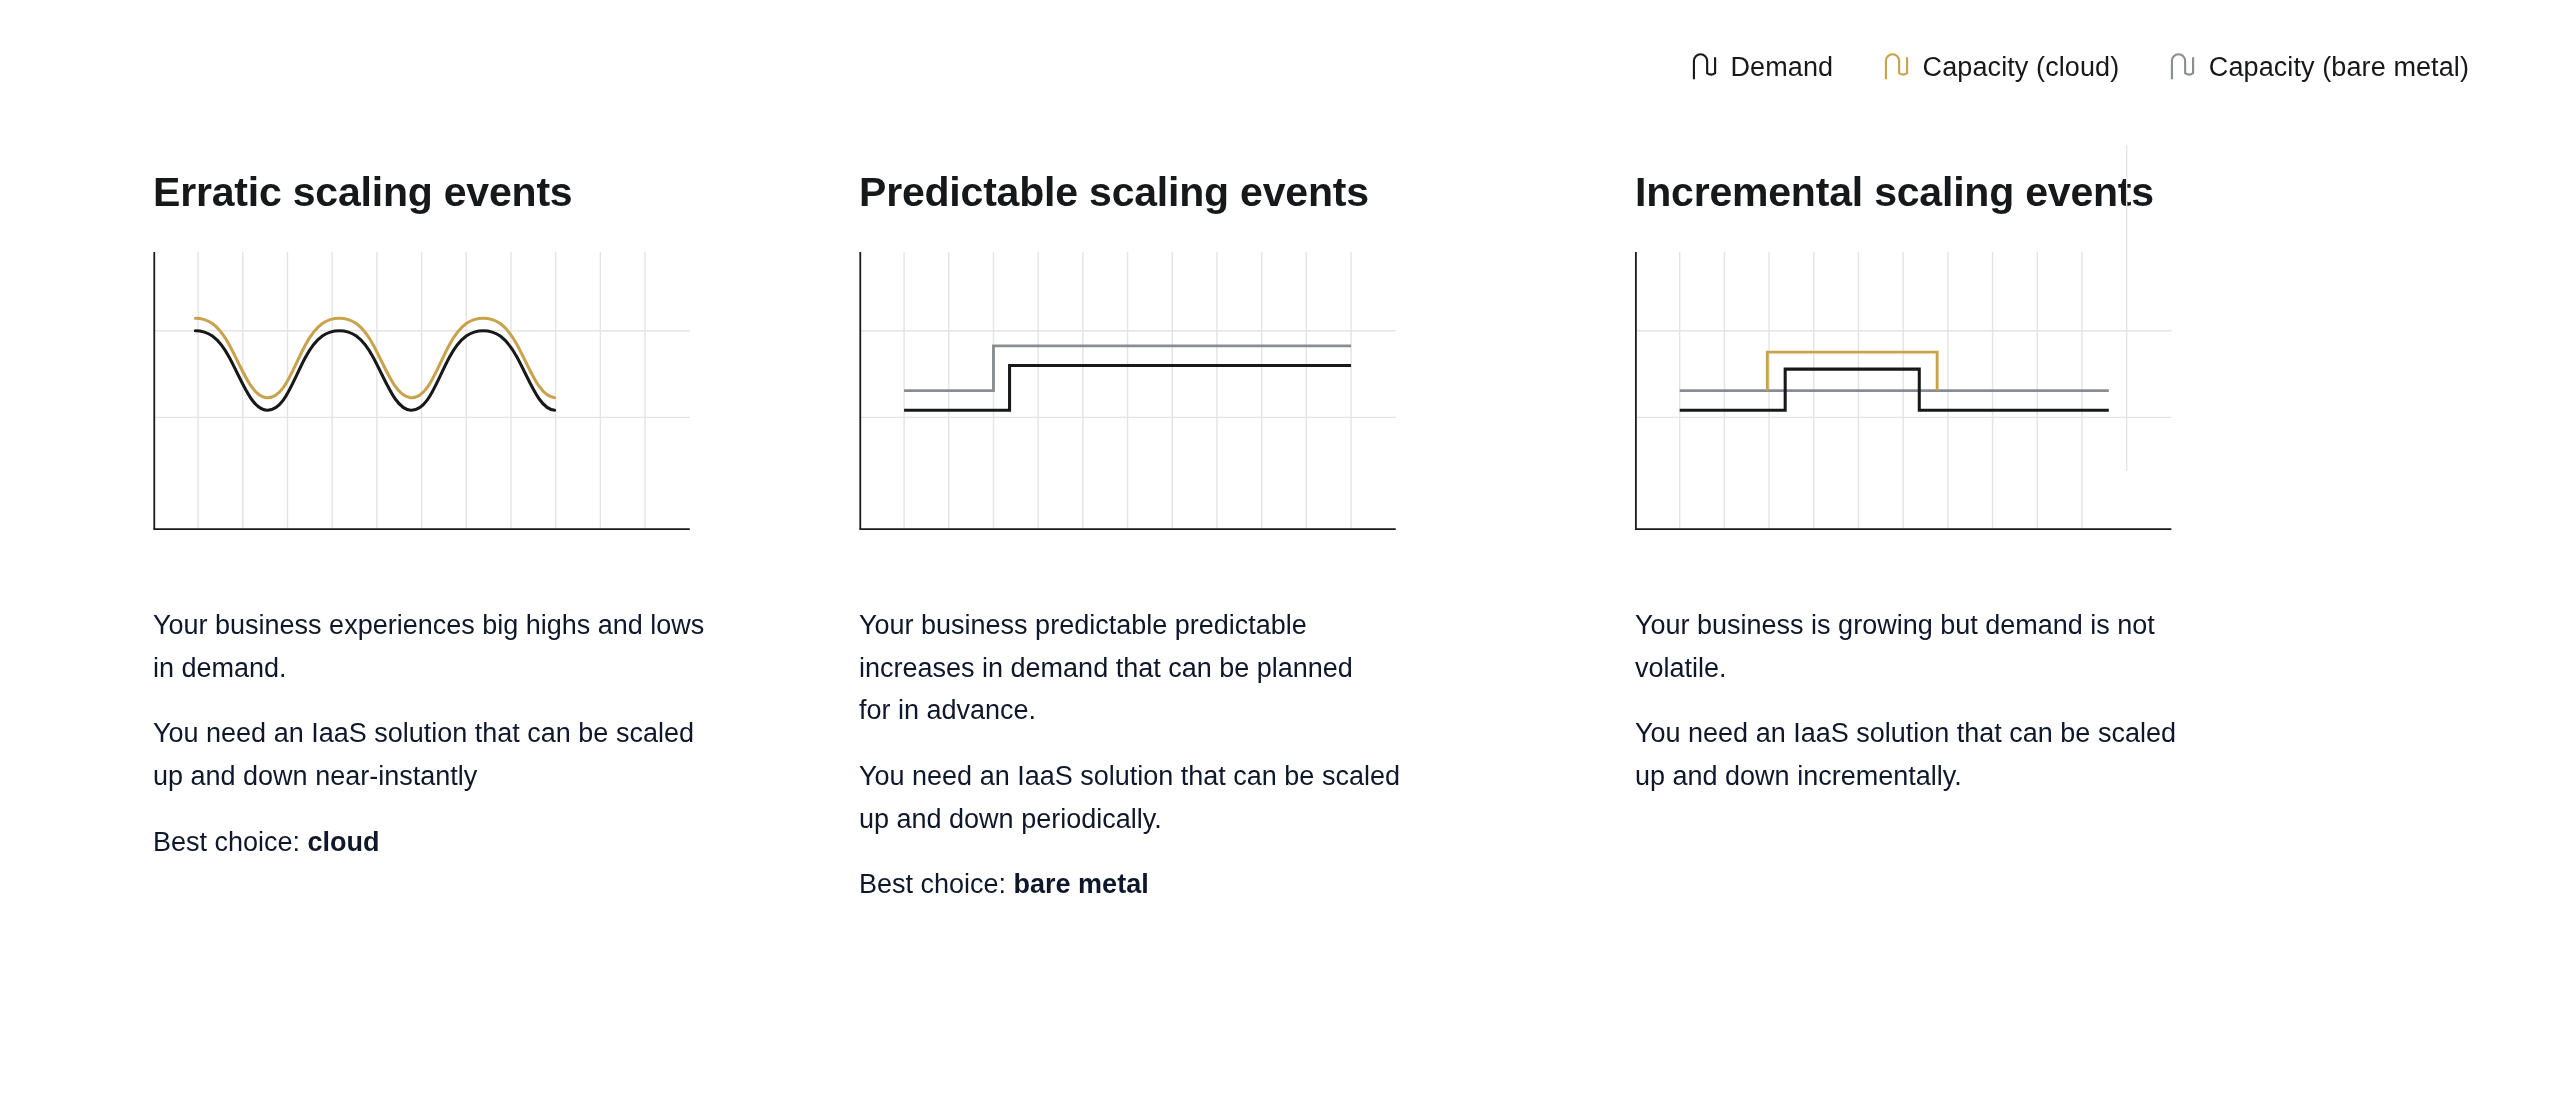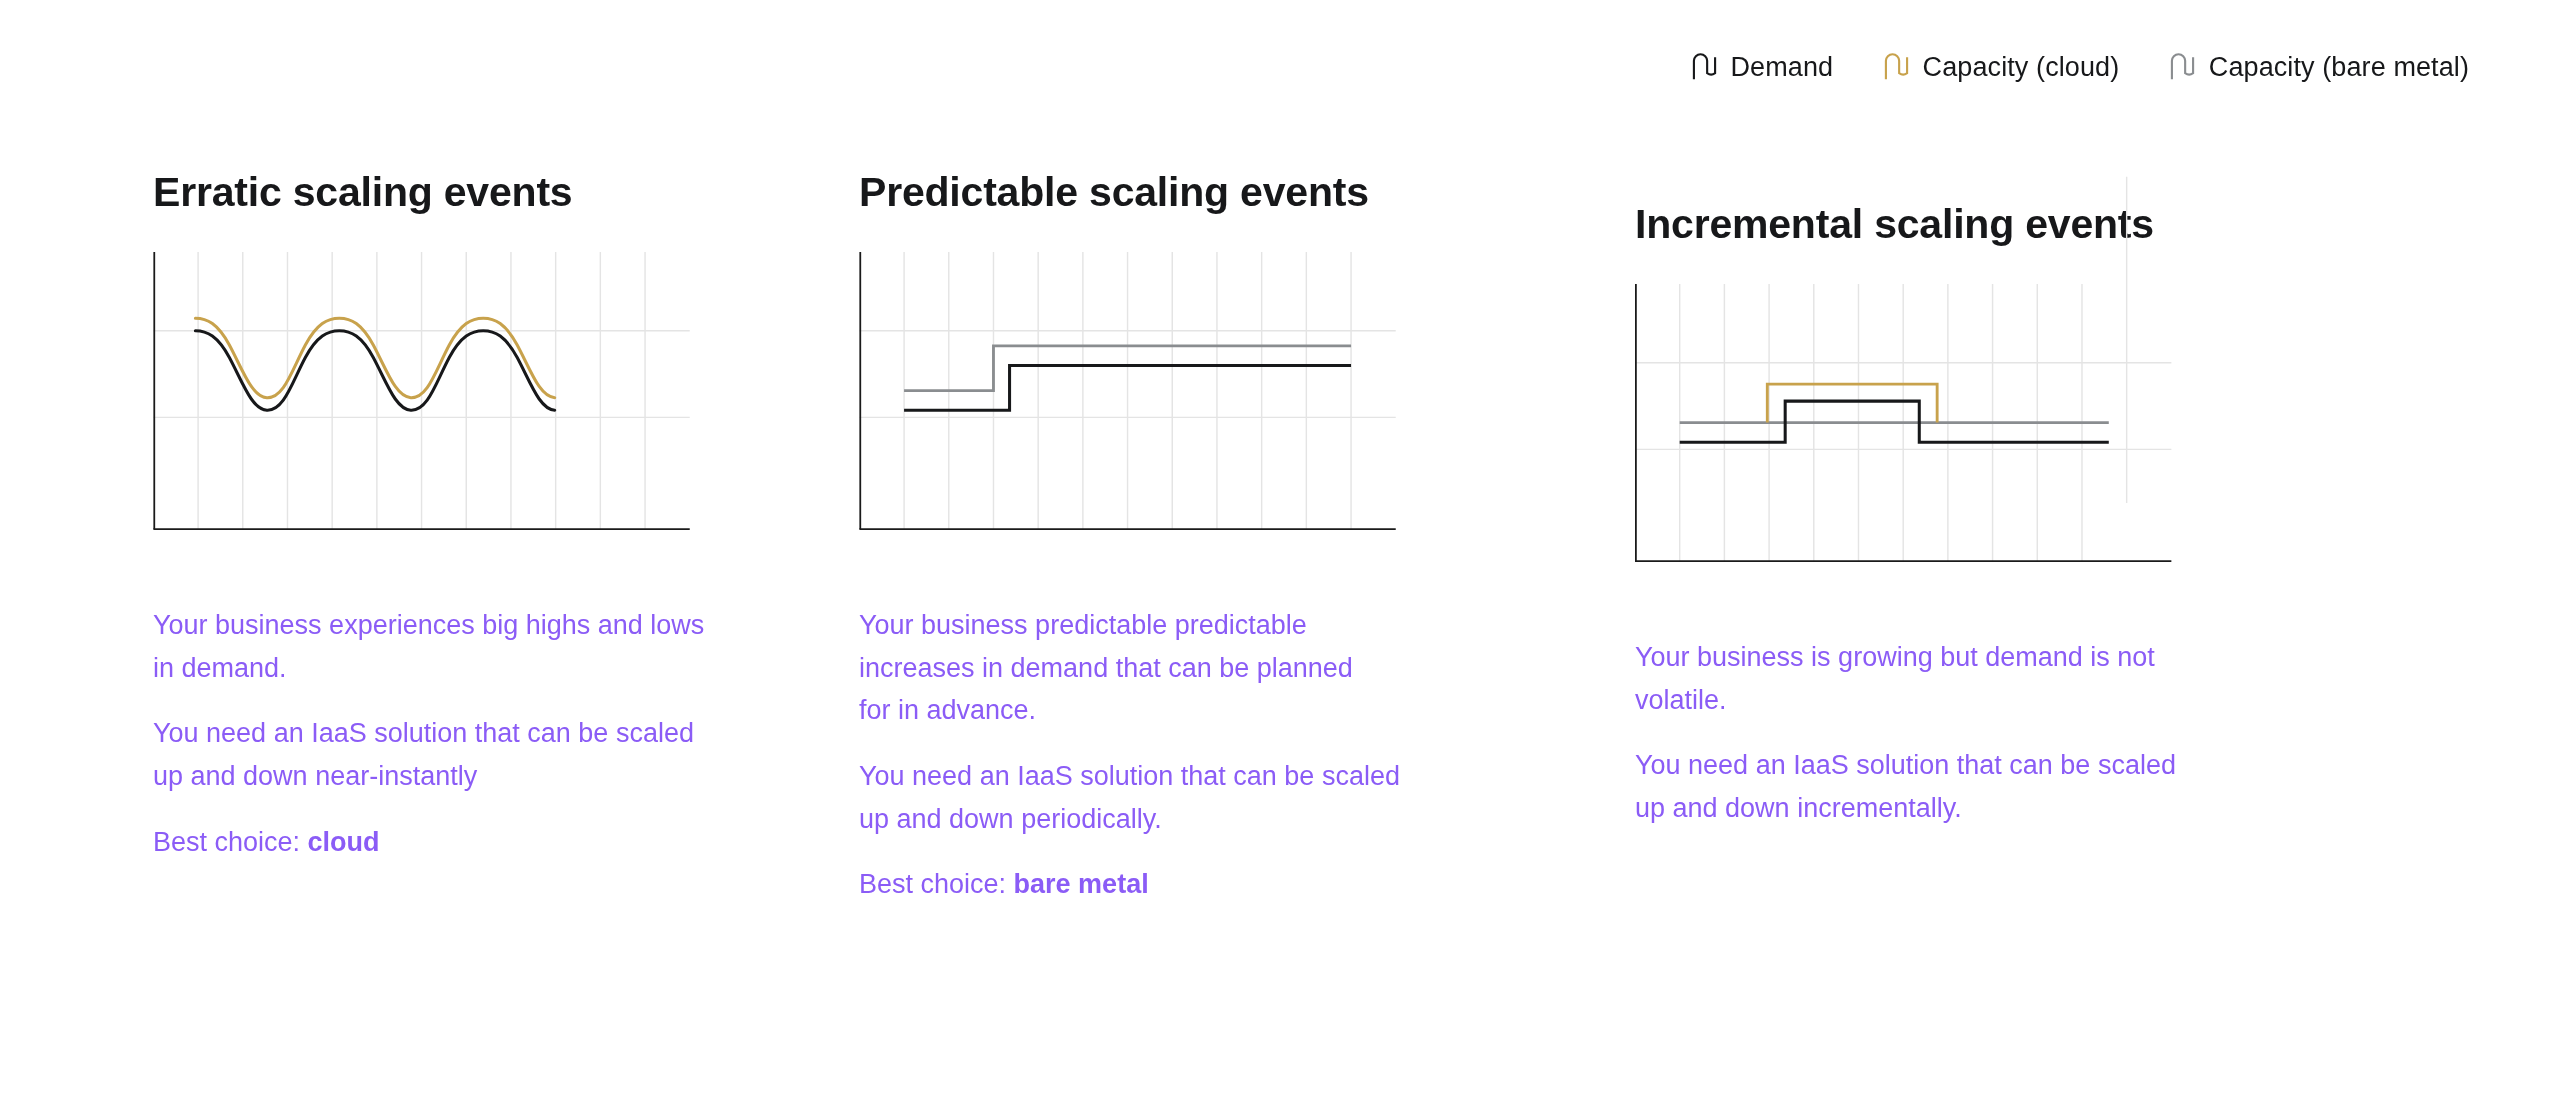--- a/index.html
+++ b/index.html
@@ -52,21 +52,21 @@
     left: 3px;
     width: 2576px;
     display: flex;
   }
   .col {
     width: 787px;
     box-sizing: border-box;
   }
   .col-1 { padding-left: 150px; }
   .col-2 { padding-left: 69px; }
-  .col-3 { padding-left: 58px; margin-top: 32px; }
+  .col-3 { padding-left: 58px; }
 
   .col-title {
     font-size: 41px;
     font-weight: bold;
     line-height: 1.12;
     letter-spacing: -0.2px;
     color: #17181a;
     margin: 0;
     white-space: nowrap;
   }
@@ -81,21 +81,21 @@
     overflow: visible;
   }
 
   .body-text {
     margin-top: 57px;
     max-width: 555px;
   }
   .para {
     font-size: 27px;
     line-height: 1.58;
-    color: #8b5cf6;
+    color: #0f172a;
     margin: 0 0 23px 0;
   }
   .para:last-child { margin-bottom: 0; }
   .para b { font-weight: bold; }
   .para-narrow { max-width: 528px; }
 </style>
 </head>
 <body>
 
 <div class="legend">

